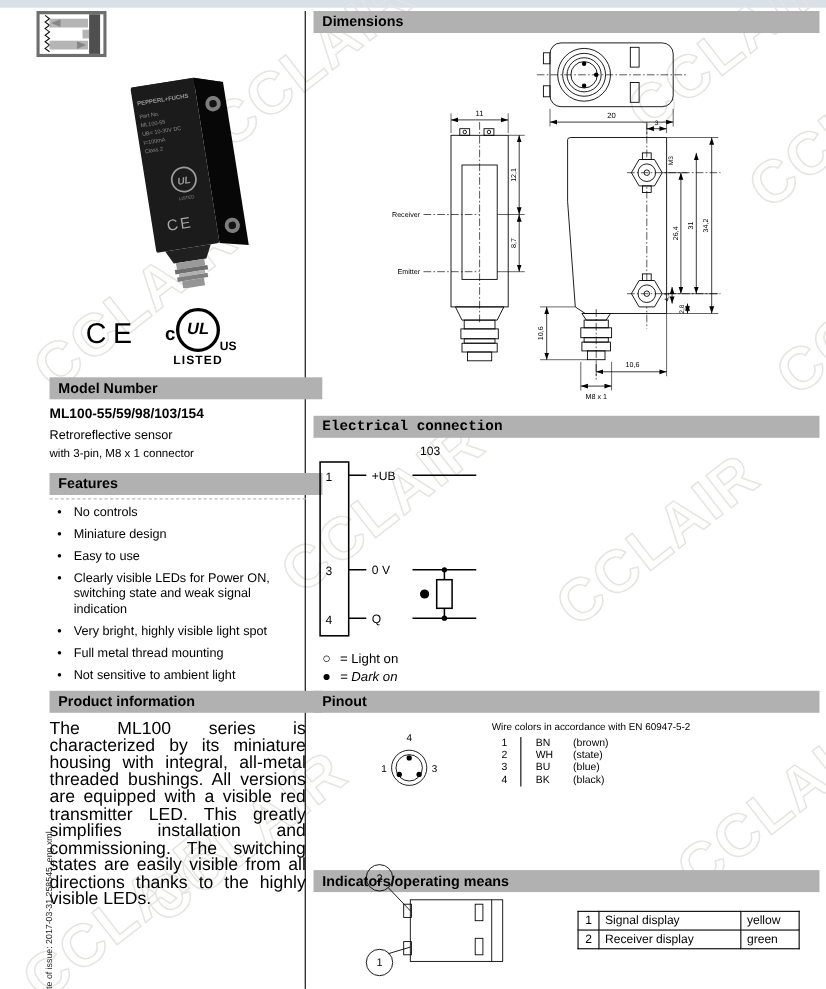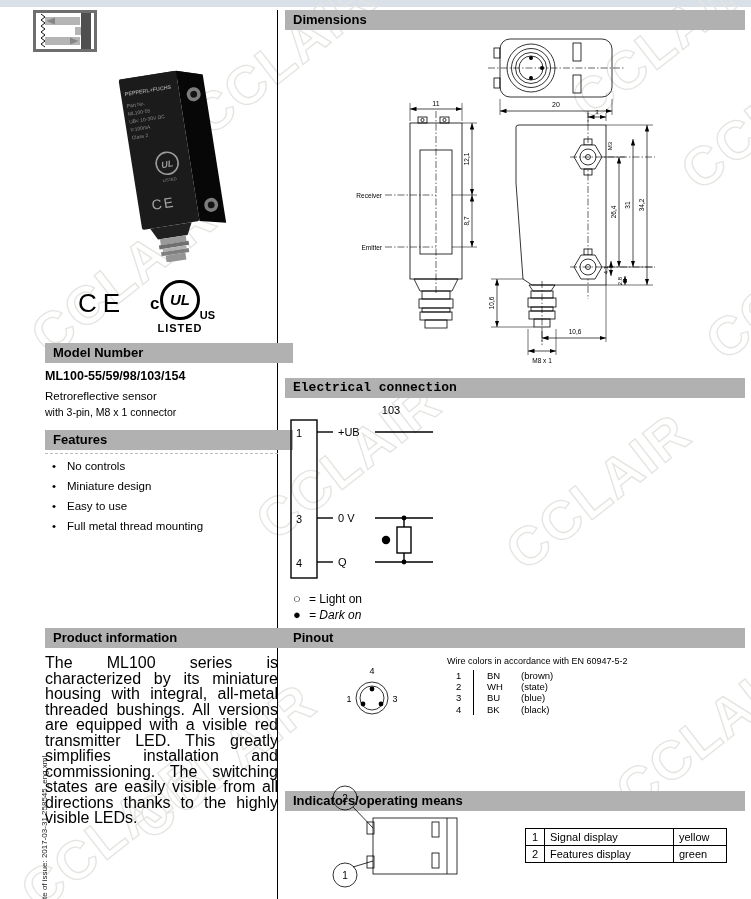--- a/index.html
+++ b/index.html
@@ -145,21 +145,24 @@
 <div class="abs content desc1" style="left:45px;top:390px;text-align:center;">Retroreflective sensor</div>
 <div class="abs content desc2" style="left:45px;top:406px;">with 3-pin, M8 x 1 connector</div>
 
 <div class="abs content bar bar-left" style="top:430px;">Features</div>
 <div class="abs content feat-dash"></div>
 <div class="abs content" style="left:45px;top:459px;">
   <ul class="features">
     <li>No controls</li>
     <li>Miniature design</li>
     <li>Easy to use</li>
+    <li>Clearly visible LEDs for Power ON, switching state and weak signal indication</li>
+    <li>Very bright, highly visible light spot</li>
     <li>Full metal thread mounting</li>
+    <li>Not sensitive to ambient light</li>
   </ul>
 </div>
 
 <div class="abs content bar bar-left" style="top:628px;">Product information</div>
 <div class="abs content prodtext" style="left:45px;top:655px;">The ML100 series is characterized by its miniature housing with integral, all-metal threaded bushings. All versions are equipped with a visible red transmitter LED. This greatly simplifies installation and commissioning. The switching states are easily visible from all directions thanks to the highly visible LEDs.</div>
 
 <div class="abs content bar bar-right" style="top:10px;">Dimensions</div>
 
 <svg class="abs content" style="left:285px;top:33px;" width="460" height="340" viewBox="0 0 460 340">
   <defs>
@@ -372,20 +375,20 @@
 <div class="abs content" style="left:525px;top:828px;">
   <table class="indtable">
     <tbody>
         <tr>
       <td class="no">1</td>
       <td class="nm">Signal display</td>
       <td class="cl">yellow</td>
     </tr>
     <tr>
       <td class="no">2</td>
-      <td class="nm">Features display</td>
+      <td class="nm">Receiver display</td>
       <td class="cl">green</td>
     </tr>
   </tbody>
     </table>
 </div>
 
 <div class="abs content vtext">te of issue: 2017-03-31    258545_eng.xml</div>
 
 </body></html>

